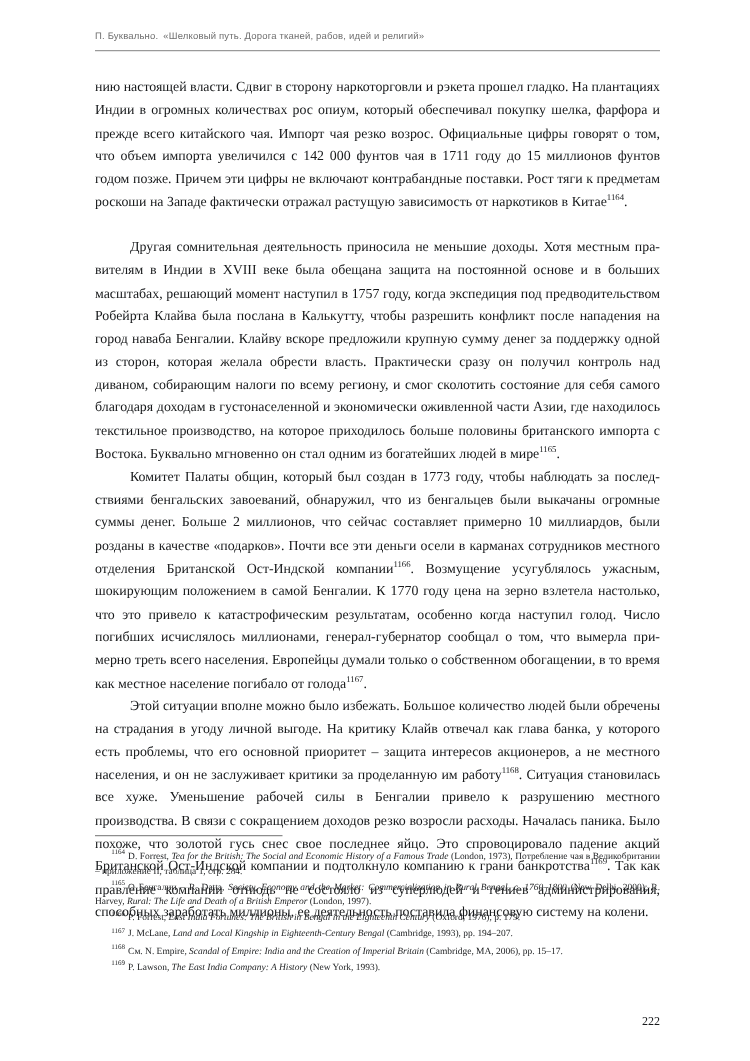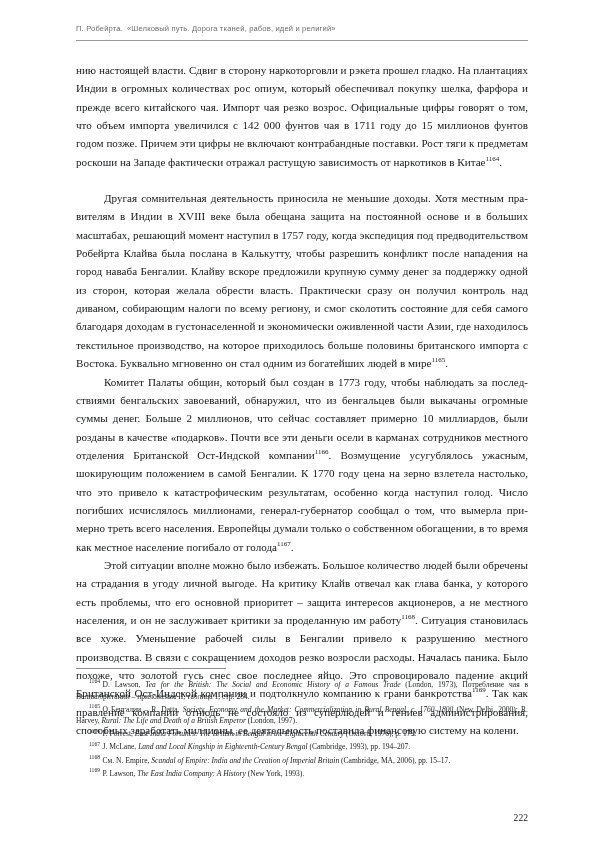--- a/index.html
+++ b/index.html
@@ -107,41 +107,41 @@
     font-family: "Liberation Serif", "DejaVu Serif", serif;
     text-align: right;
   }
 </style>
 </head>
 <body>
 
 <div class="page">
 
   <div class="running-head">
-    <span class="author">П.  Робейрта.</span><span>«Шелковый путь. Дорога тканей, рабов, идей и религий»</span>
+    <span class="author">П.  Буквально.</span><span>«Шелковый путь. Дорога тканей, рабов, идей и религий»</span>
   </div>
   <div class="head-rule"></div>
 
   <div class="body-block">
 
     <p class="para first"><span>нию настоящей власти. Сдвиг в сторону наркоторговли и рэкета прошел гладко. На планта­циях Индии в огромных количествах рос опиум, который обеспечивал покупку шелка, фарфора и прежде всего китайского чая. Импорт чая резко возрос. Официальные цифры говорят о том, что объем импорта увеличился с 142 000 фунтов чая в 1711 году до 15 милли­онов фунтов годом позже. Причем эти цифры не включают контрабандные поставки. Рост тяги к предметам роскоши на Западе фактически отражал растущую зависимость от нарко­тиков в Китае</span><sup class="fn">1164</sup><span>.</span></p>
 
     <p class="para gap-before"><span>Другая сомнительная деятельность приносила не меньшие доходы. Хотя местным пра­вителям в Индии в XVIII веке была обещана защита на постоянной основе и в больших масштабах, решающий момент наступил в 1757 году, когда экспедиция под предводитель­ством Робейрта Клайва была послана в Калькутту, чтобы разрешить конфликт после напа­дения на город наваба Бенгалии. Клайву вскоре предложили крупную сумму денег за под­держку одной из сторон, которая желала обрести власть. Практически сразу он получил контроль над диваном, собирающим налоги по всему региону, и смог сколотить состояние для себя самого благодаря доходам в густонаселенной и экономически оживленной части Азии, где находилось текстильное производство, на которое приходилось больше половины британского импорта с Востока. Буквально мгновенно он стал одним из богатейших людей в мире</span><sup class="fn">1165</sup><span>.</span></p>
 
     <p class="para"><span>Комитет Палаты общин, который был создан в 1773 году, чтобы наблюдать за послед­ствиями бенгальских завоеваний, обнаружил, что из бенгальцев были выкачаны огромные суммы денег. Больше 2 миллионов, что сейчас составляет примерно 10 миллиардов, были розданы в качестве «подарков». Почти все эти деньги осели в карманах сотрудников мест­ного отделения Британской Ост-Индской компании</span><sup class="fn">1166</sup><span>. Возмущение усугублялось ужасным, шокирующим положением в самой Бенгалии. К 1770 году цена на зерно взлетела настолько, что это привело к катастрофическим результатам, особенно когда наступил голод. Число погибших исчислялось миллионами, генерал-губернатор сообщал о том, что вымерла при­мерно треть всего населения. Европейцы думали только о собственном обогащении, в то время как местное население погибало от голода</span><sup class="fn">1167</sup><span>.</span></p>
 
     <p class="para"><span>Этой ситуации вполне можно было избежать. Большое количество людей были обре­чены на страдания в угоду личной выгоде. На критику Клайв отвечал как глава банка, у которого есть проблемы, что его основной приоритет – защита интересов акционеров, а не местного населения, и он не заслуживает критики за проделанную им работу</span><sup class="fn">1168</sup><span>. Ситу­ация становилась все хуже. Уменьшение рабочей силы в Бенгалии привело к разрушению местного производства. В связи с сокращением доходов резко возросли расходы. Началась паника. Было похоже, что золотой гусь снес свое последнее яйцо. Это спровоцировало паде­ние акций Британской Ост-Индской компании и подтолкнуло компанию к грани банкрот­ства</span><sup class="fn">1169</sup><span>. Так как правление компании отнюдь не состояло из суперлюдей и гениев адми­нистрирования, способных заработать миллионы, ее деятельность поставила финансовую систему на колени.</span></p>
 
   </div>
 
   <div class="notes-rule"></div>
 
   <div class="notes">
 
-    <p class="note"><sup>1164</sup><span>D. Lawson, </span><i>Tea for the British: The Social and Economic History of a Famous Trade</i><span> (London, 1973), Потребление чая в Великобритании – приложение II, таблица 1, стр. 284.</span></p>
+    <p class="note"><sup>1164</sup><span>D. Forrest, </span><i>Tea for the British: The Social and Economic History of a Famous Trade</i><span> (London, 1973), Потребление чая в Великобритании – приложение II, таблица 1, стр. 284.</span></p>
 
     <p class="note"><sup>1165</sup><span>О Бенгалии – R. Datta, </span><i>Society, Economy and the Market: Commercialization in Rural Bengal, c. 1760–1800</i><span> (New Delhi, 2000); R. Harvey, </span><i>Rural: The Life and Death of a British Emperor</i><span> (London, 1997).</span></p>
 
     <p class="note"><sup>1166</sup><span>P. Forrest, </span><i>East India Fortunes: The British in Bengal in the Eighteenth Century</i><span> (Oxford, 1976), p. 179.</span></p>
 
     <p class="note"><sup>1167</sup><span>J. McLane, </span><i>Land and Local Kingship in Eighteenth-Century Bengal</i><span> (Cambridge, 1993), pp. 194–207.</span></p>
 
     <p class="note"><sup>1168</sup><span>См. N. Empire, </span><i>Scandal of Empire: India and the Creation of Imperial Britain</i><span> (Cambridge, MA, 2006), pp. 15–17.</span></p>
 
     <p class="note"><sup>1169</sup><span>P. Lawson, </span><i>The East India Company: A History</i><span> (New York, 1993).</span></p>

